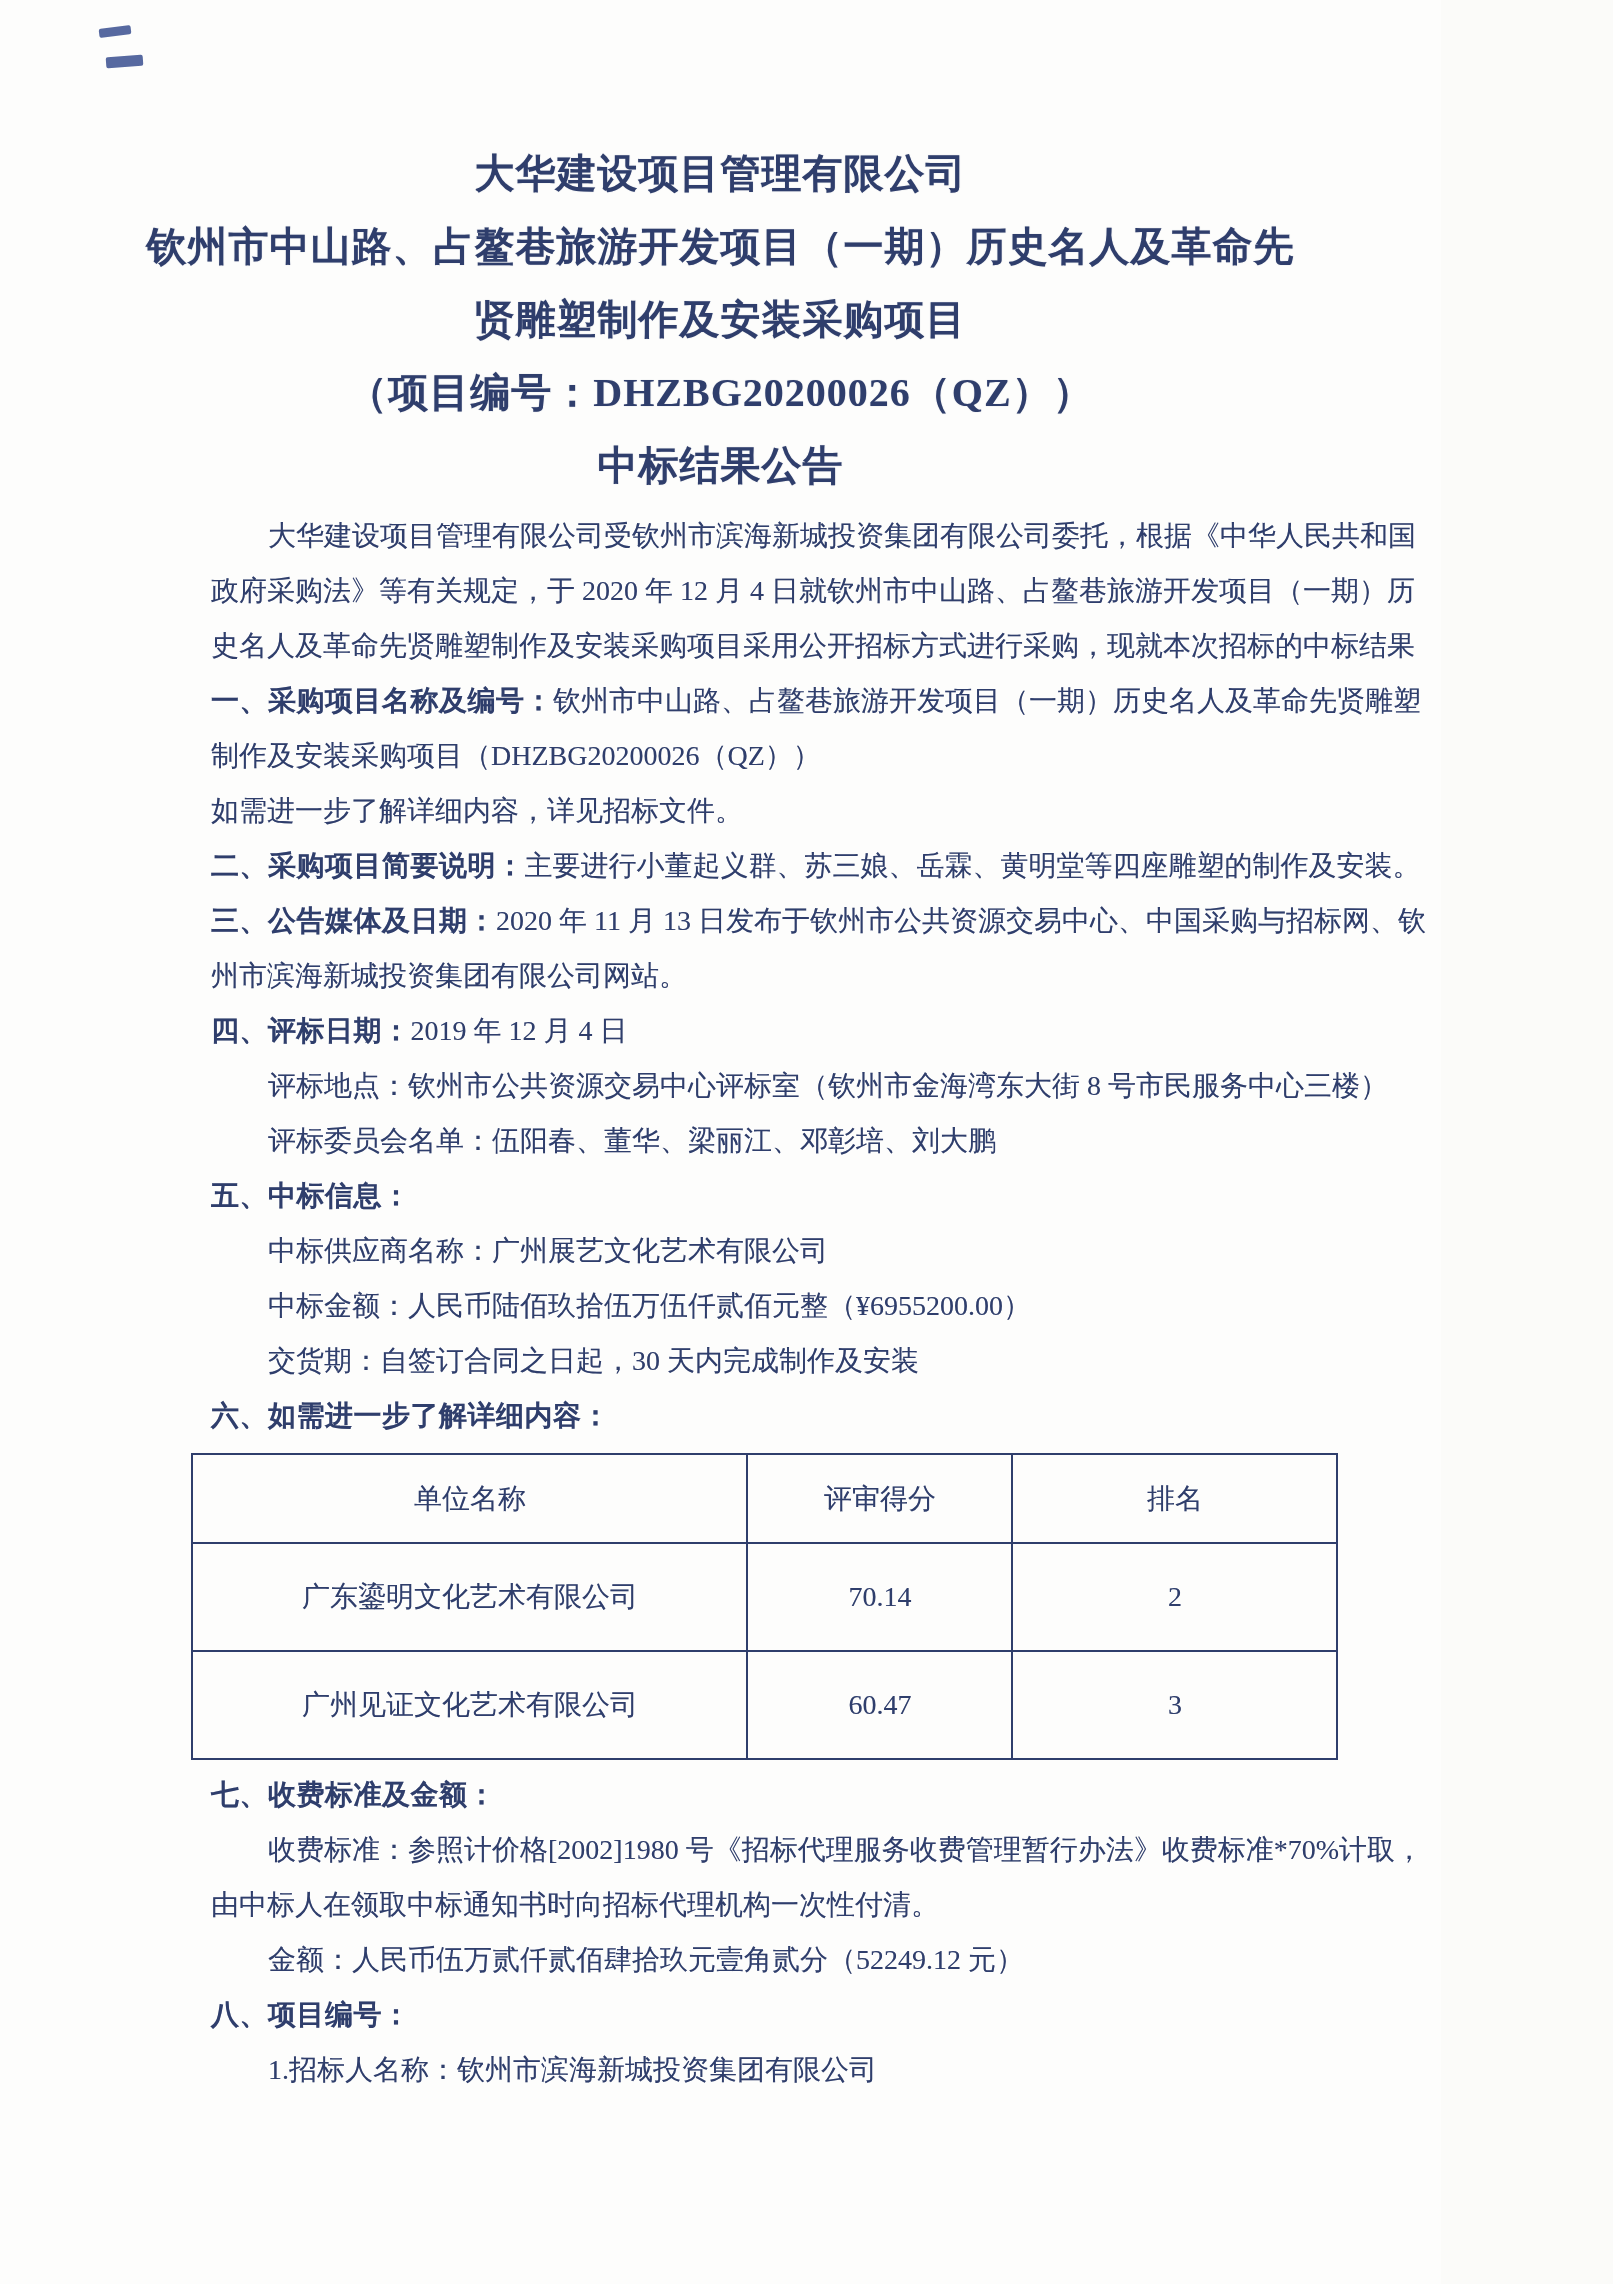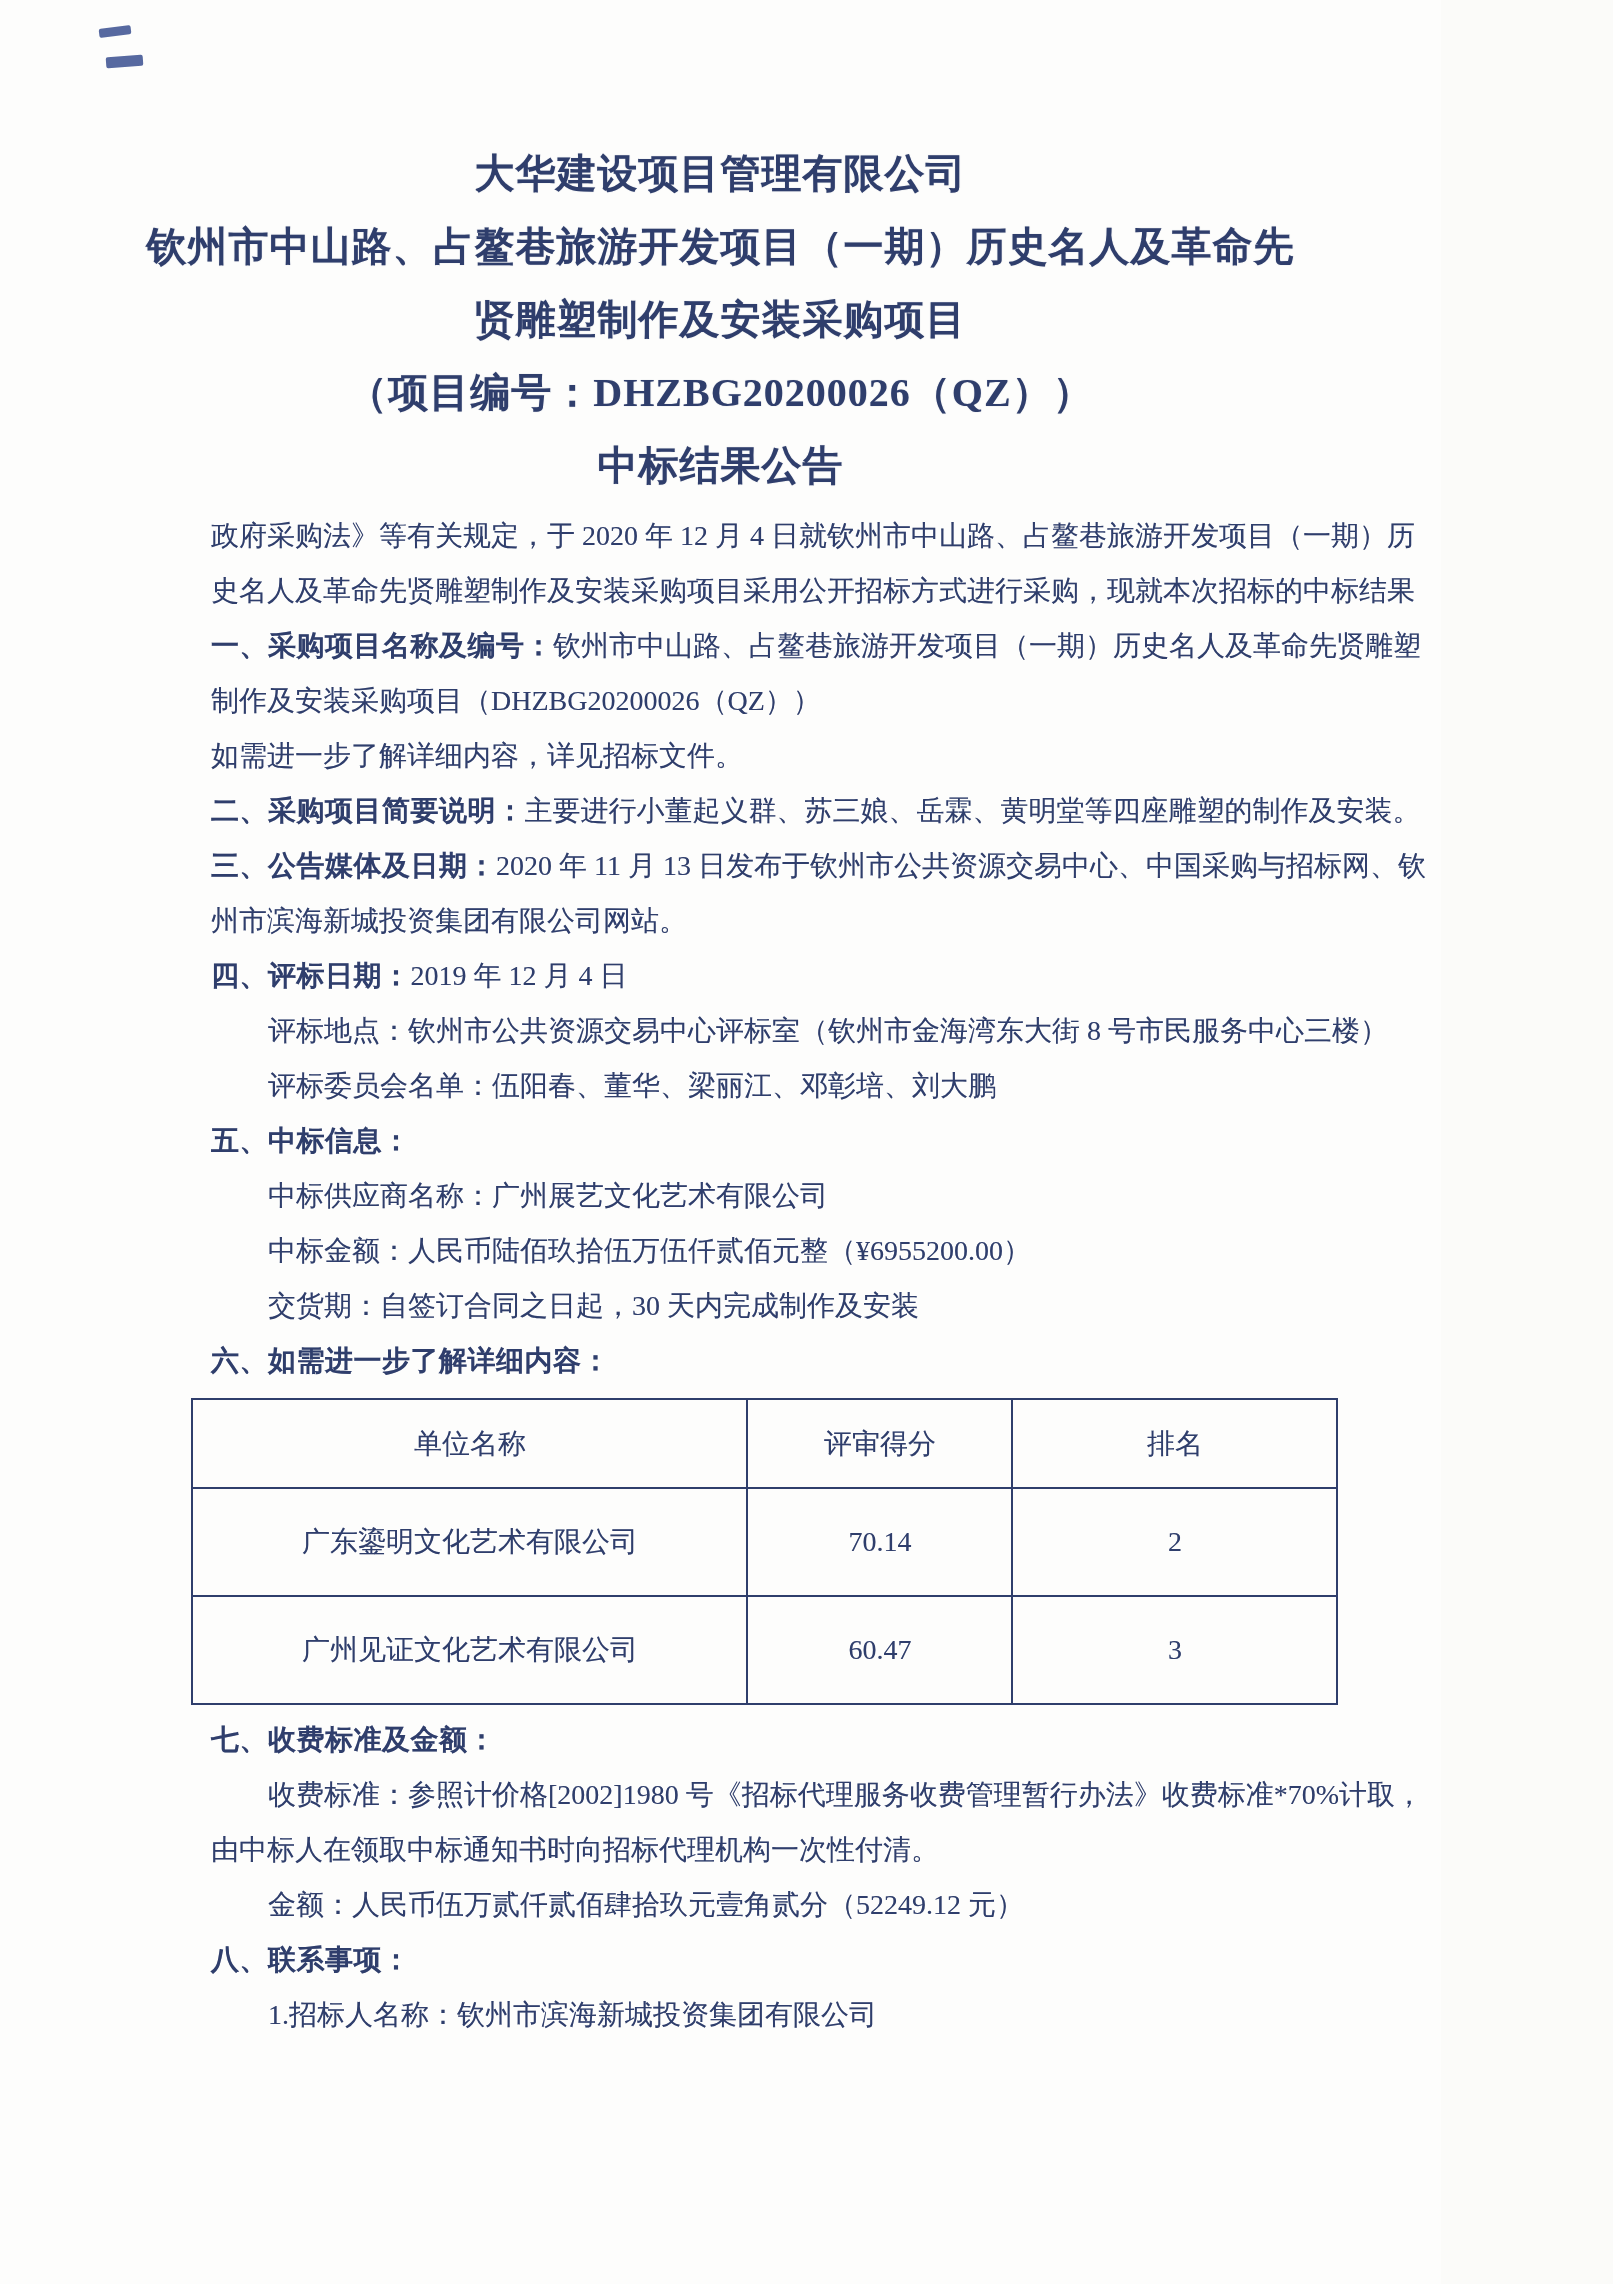--- a/index.html
+++ b/index.html
@@ -70,20 +70,21 @@
   <div class="title-block">
     <div class="line">大华建设项目管理有限公司</div>
     <div class="line">钦州市中山路、占鳌巷旅游开发项目（一期）历史名人及革命先</div>
     <div class="line">贤雕塑制作及安装采购项目</div>
     <div class="line">（项目编号：DHZBG20200026（QZ））</div>
     <div class="line">中标结果公告</div>
   </div>
 
   <div class="content">
 
+    <div class="line indent">大华建设项目管理有限公司受钦州市滨海新城投资集团有限公司委托，根据《中华人民共和国</div>
     <div class="line">政府采购法》等有关规定，于 2020 年 12 月 4 日就钦州市中山路、占鳌巷旅游开发项目（一期）历</div>
     <div class="line">史名人及革命先贤雕塑制作及安装采购项目采用公开招标方式进行采购，现就本次招标的中标结果</div>
 
     <div class="line"><span class="label">一、采购项目名称及编号：</span><span>钦州市中山路、占鳌巷旅游开发项目（一期）历史名人及革命先贤雕塑</span></div>
     <div class="line">制作及安装采购项目（DHZBG20200026（QZ））</div>
 
     <div class="line">如需进一步了解详细内容，详见招标文件。</div>
     <div class="line"><span class="label">二、采购项目简要说明：</span><span>主要进行小董起义群、苏三娘、岳霖、黄明堂等四座雕塑的制作及安装。</span></div>
 
     <div class="line"><span class="label">三、公告媒体及日期：</span><span>2020 年 11 月 13 日发布于钦州市公共资源交易中心、中国采购与招标网、钦</span></div>
@@ -123,18 +124,18 @@
         <td>3</td>
       </tr>
     </tbody>
       </table>
 
     <div class="line"><span class="label">七、收费标准及金额：</span></div>
     <div class="line indent">收费标准：参照计价格[2002]1980 号《招标代理服务收费管理暂行办法》收费标准*70%计取，</div>
     <div class="line">由中标人在领取中标通知书时向招标代理机构一次性付清。</div>
     <div class="line indent">金额：人民币伍万贰仟贰佰肆拾玖元壹角贰分（52249.12 元）</div>
 
-    <div class="line"><span class="label">八、联系事项：</span></div>
+    <div class="line"><span class="label">八、项目编号：</span></div>
     <div class="line indent">1.招标人名称：钦州市滨海新城投资集团有限公司</div>
 
   </div>
 </div>
 
 
 </body></html>

